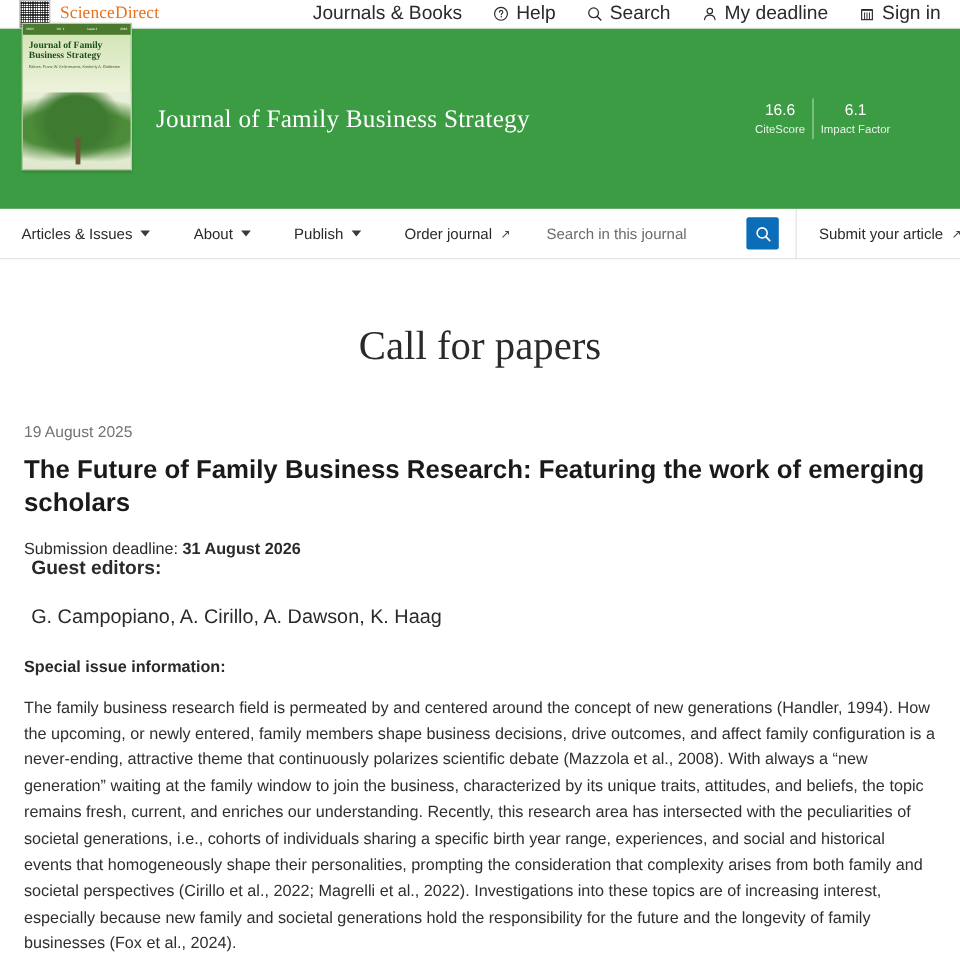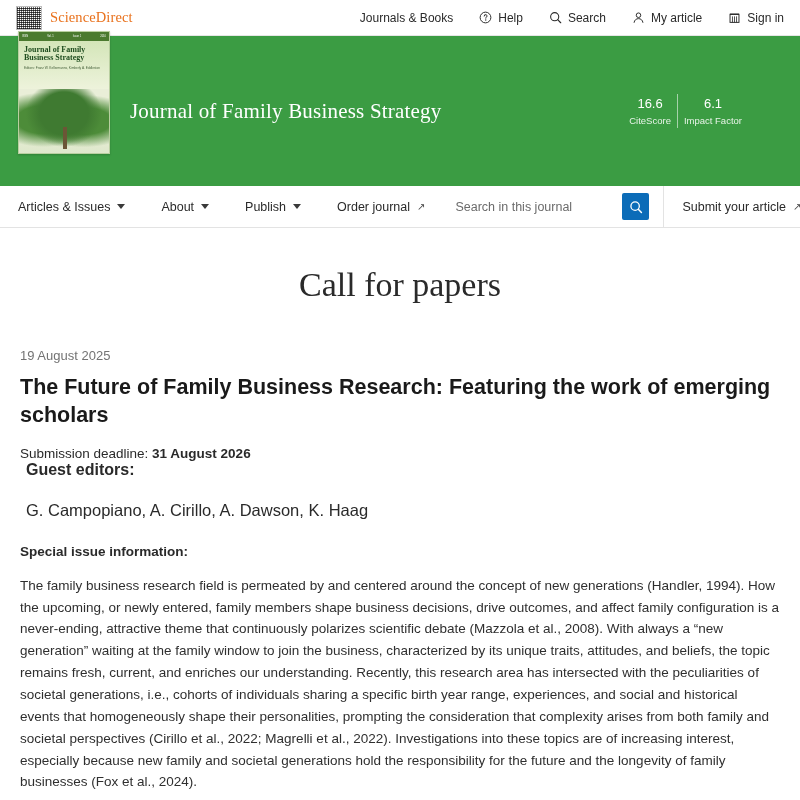--- a/index.html
+++ b/index.html
@@ -7,21 +7,21 @@
     margin: 0; padding: 0;
     width: 800px; height: 800px;
     background: #fff;
     font-family: "Liberation Sans", sans-serif;
     color: #2a2a2a;
     overflow: hidden;
   }
 
   
   .topbar {
-    height: 36px;
+    height: 24px;
     display: flex;
     align-items: center;
     padding: 0 16px;
     border-bottom: 1px solid #e6e6e6;
     background: #fff;
     position: relative;
   }
   .elsevier-mark {
     width: 26px; height: 24px;
     margin-right: 8px;
@@ -35,21 +35,21 @@
     color: #e9711c;
     font-size: 14.5px;
     letter-spacing: .1px;
     font-family: "Liberation Serif", serif;
   }
   .topnav {
     margin-left: auto;
     display: flex;
     align-items: center;
     gap: 26px;
-    font-size: 12px;
+    font-size: 16px;
     color: #2a2a2a;
   }
   .topnav .item {
     display: flex;
     align-items: center;
     gap: 6px;
     white-space: nowrap;
     cursor: pointer;
   }
   .ic { display: inline-block; vertical-align: middle; line-height: 0; }
@@ -202,21 +202,21 @@
   .jnav-right .jnav-item { border-right: 1px solid #e3e3e3; }
   .jnav-right .jnav-item:last-child { border-right: none; }
 
   
   .content { padding: 0 20px; }
   .page-title {
     text-align: center;
     font-size: 34px;
     font-family: "Liberation Serif", serif;
     color: #2a2a2a;
-    margin: 38px 0 44px;
+    margin: 54px 0 44px;
     font-weight: normal;
   }
   .date {
     font-size: 13px;
     color: #737373;
     margin-bottom: 10px;
   }
   .article-title {
     font-size: 21.5px;
     line-height: 1.32;
@@ -282,21 +282,21 @@
       </span>
       <span>Search</span>
     </div>
     <div class="item">
       <span class="ic">
         <svg width="13" height="13" viewBox="0 0 16 16">
             <circle cx="8" cy="5.2" r="2.8" fill="none" stroke="#2a2a2a" stroke-width="1.2"></circle>
             <path d="M2.6 14c.4-3 2.7-4.6 5.4-4.6s5 1.6 5.4 4.6" fill="none" stroke="#2a2a2a" stroke-width="1.2" stroke-linecap="round"></path>
           </svg>
       </span>
-      <span>My article</span>
+      <span>My deadline</span>
     </div>
     <div class="item">
       <span class="ic">
         <svg width="13" height="13" viewBox="0 0 16 16">
             <rect x="2.5" y="4" width="11" height="10" fill="none" stroke="#2a2a2a" stroke-width="1.2"></rect>
             <line x1="2.5" y1="4" x2="13.5" y2="4" stroke="#2a2a2a" stroke-width="1.6"></line>
             <line x1="5.5" y1="6.6" x2="5.5" y2="14" stroke="#2a2a2a" stroke-width="1"></line>
             <line x1="8" y1="6.6" x2="8" y2="14" stroke="#2a2a2a" stroke-width="1"></line>
             <line x1="10.5" y1="6.6" x2="10.5" y2="14" stroke="#2a2a2a" stroke-width="1"></line>
           </svg>

